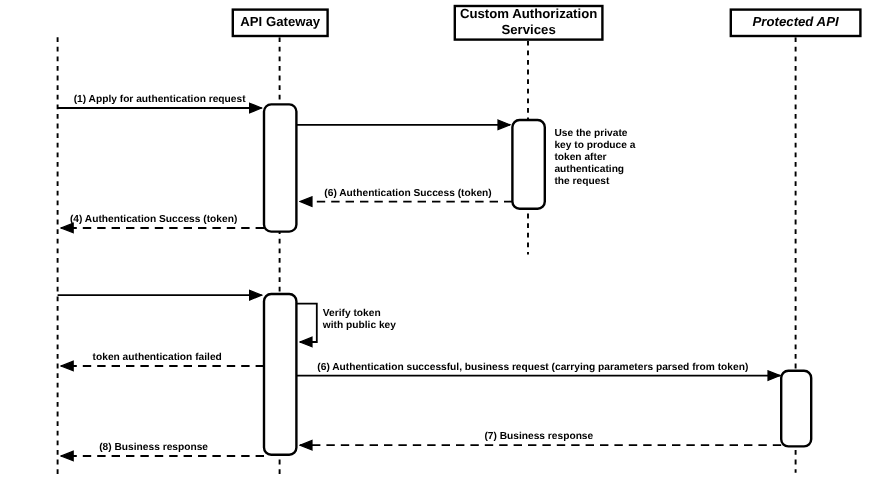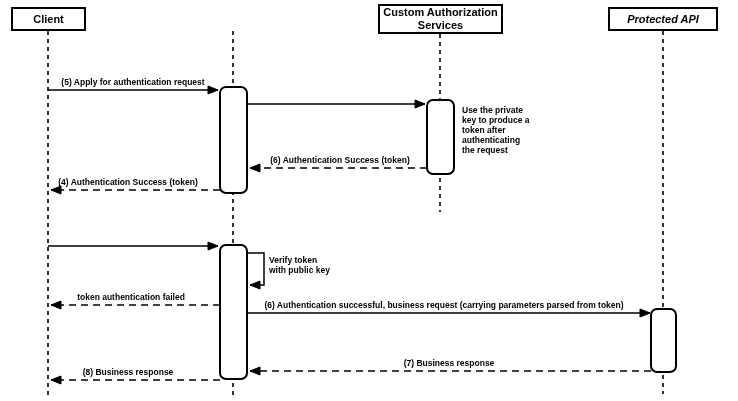--- a/index.html
+++ b/index.html
@@ -80,26 +80,26 @@
     <line x1="427" y1="168" x2="250" y2="168" stroke="#000" stroke-width="1.5" stroke-dasharray="7,5" marker-end="url(#ah)"></line>
     <line x1="220" y1="190" x2="51" y2="190" stroke="#000" stroke-width="1.5" stroke-dasharray="7,5" marker-end="url(#ah)"></line>
     <line x1="48" y1="246" x2="218" y2="246" stroke="#000" stroke-width="1.5" marker-end="url(#ah)"></line>
     <path d="M247,253 L264,253 L264,285 L250,285" fill="none" stroke="#000" stroke-width="1.5" marker-end="url(#ah)"></path>
     <line x1="220" y1="305" x2="51" y2="305" stroke="#000" stroke-width="1.5" stroke-dasharray="7,5" marker-end="url(#ah)"></line>
     <line x1="247" y1="313" x2="650" y2="313" stroke="#000" stroke-width="1.5" marker-end="url(#ah)"></line>
     <line x1="651" y1="371" x2="250" y2="371" stroke="#000" stroke-width="1.5" stroke-dasharray="7,5" marker-end="url(#ah)"></line>
     <line x1="220" y1="380" x2="51" y2="380" stroke="#000" stroke-width="1.5" stroke-dasharray="7,5" marker-end="url(#ah)"></line>
   </svg>
 
-  <div class="actor-box" style="left:11px; top:7px; width:75px; height:24px;">Client</div>
+  <div class="actor-box" style="left:193px; top:7px; width:81px; height:24px;">API Gateway</div>
   <div class="actor-box" style="left:378px; top:4px; width:125px; height:30px;">Custom Authorization
 Services</div>
   <div class="actor-box" style="left:608px; top:7px; width:110px; height:24px;font-style:italic;">Protected API</div>
 
-  <div class="msg-label" style="left:133px; top:77px;">(5) Apply for authentication request</div>
+  <div class="msg-label" style="left:133px; top:77px;">(1) Apply for authentication request</div>
   <div class="msg-label" style="left:340px; top:155px;">(6) Authentication Success (token)</div>
   <div class="msg-label" style="left:128px; top:177px;">(4) Authentication Success (token)</div>
   <div class="self-label" style="left:269px; top:256px;">Verify token
 with public key</div>
   <div class="msg-label" style="left:131px; top:292px;">token authentication failed</div>
   <div class="msg-label" style="left:444px; top:300px;text-align:right;">(6) Authentication successful, business request (carrying parameters parsed from token)</div>
   <div class="msg-label" style="left:449px; top:358px;">(7) Business response</div>
   <div class="msg-label" style="left:128px; top:367px;">(8) Business response</div>
 
   <div class="note-text" style="left:462px; top:105px; width:90px;">Use the private

